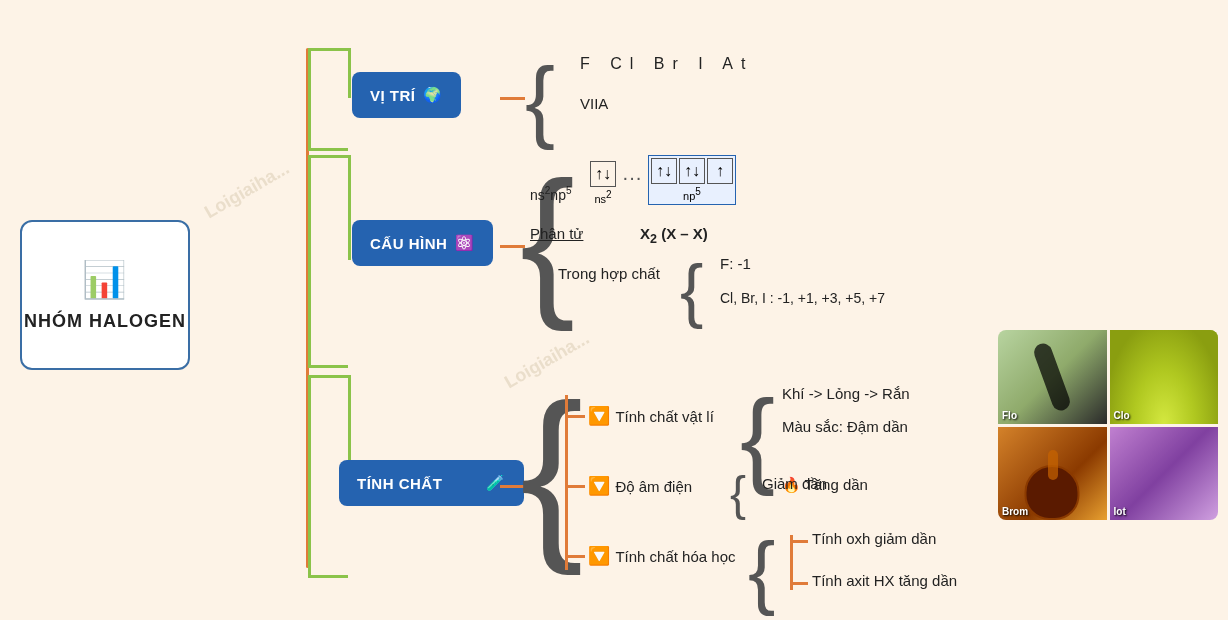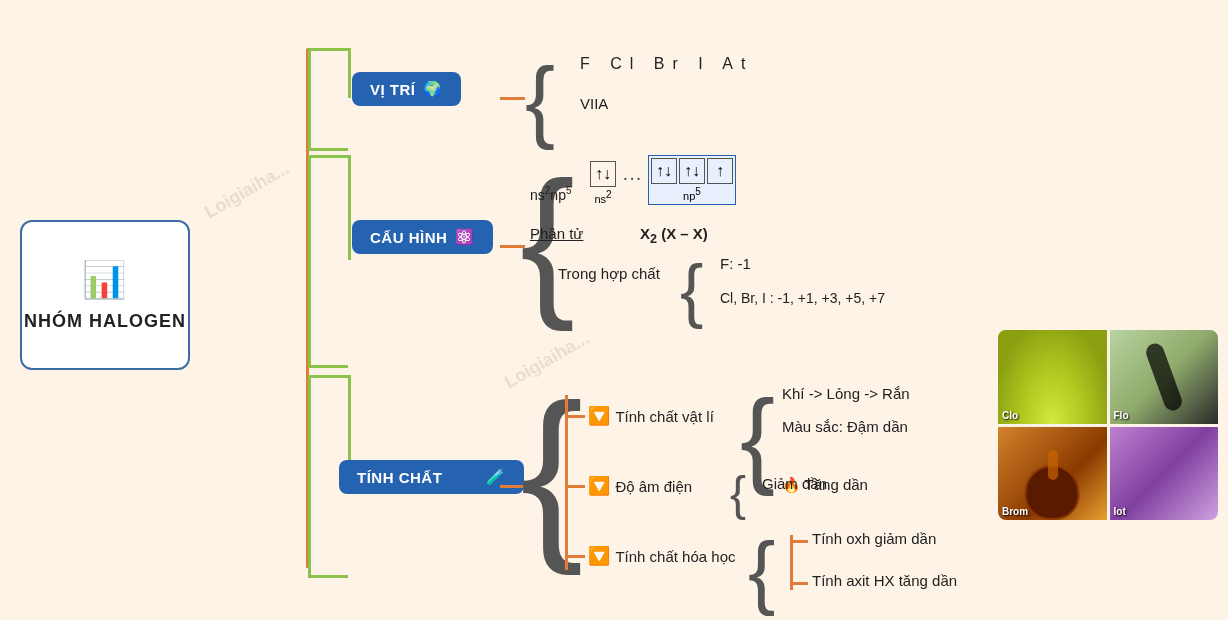--- a/index.html
+++ b/index.html
@@ -59,21 +59,21 @@
     }
 
     
     .label-box {
       position: absolute;
       background: #2563b0;
       color: #fff;
       font-weight: 700;
       font-size: 15px;
       border-radius: 8px;
-      padding: 8px 18px;
+      padding: 14px 18px;
       display: flex;
       align-items: center;
       gap: 8px;
       letter-spacing: 0.5px;
     }
 
     
     .content-text {
       position: absolute;
       font-size: 15px;
@@ -296,28 +296,28 @@
   <div style="position:absolute; left:748px; top:530px; font-size:82px; color:#555; line-height:1;">{</div>
 
   <div style="position:absolute; left:790px; top:535px; width:3px; height:55px; background:#e07b39;"></div>
   <div style="position:absolute; left:790px; top:540px; width:18px; height:3px; background:#e07b39;"></div>
   <div style="position:absolute; left:790px; top:582px; width:18px; height:3px; background:#e07b39;"></div>
   <div class="content-text" style="left:812px; top:530px;">Tính oxh giảm dần</div>
   <div class="content-text" style="left:812px; top:572px;">Tính axit HX tăng dần</div>
 
   <div class="images-area">
 
+    <div class="img-cell img-flo">
+      <div style="position:absolute; left:50%; top:50%; transform:translate(-50%,-50%) rotate(-20deg); width:18px; height:70px; background:rgba(0,0,0,0.7); border-radius:9px;"></div>
+      <span class="img-label">Flo</span>
+    </div>
+
     <div class="img-cell img-clo">
       <div style="position:absolute; inset:0; background:radial-gradient(ellipse at 50% 100%, #d4e840 0%, #b0c820 40%, #8a9e10 80%);"></div>
       <span class="img-label">Clo</span>
-    </div>
-
-    <div class="img-cell img-flo">
-      <div style="position:absolute; left:50%; top:50%; transform:translate(-50%,-50%) rotate(-20deg); width:18px; height:70px; background:rgba(0,0,0,0.7); border-radius:9px;"></div>
-      <span class="img-label">Flo</span>
     </div>
 
     <div class="img-cell img-brom">
       <div style="position:absolute; bottom:0; left:50%; transform:translateX(-50%); width:55px; height:55px; background:#5a1a00; border-radius:50% 50% 45% 45%; border:2px solid #8b3a00;"></div>
       <div style="position:absolute; bottom:40px; left:50%; transform:translateX(-40%); width:10px; height:30px; background:rgba(200,100,0,0.7); border-radius:5px;"></div>
       <span class="img-label">Brom</span>
     </div>
 
     <div class="img-cell img-iot">
       <div style="position:absolute; inset:0; background:radial-gradient(ellipse at 50% 80%, #b060c8 0%, #8040a0 40%, #6030808 80%);"></div>

